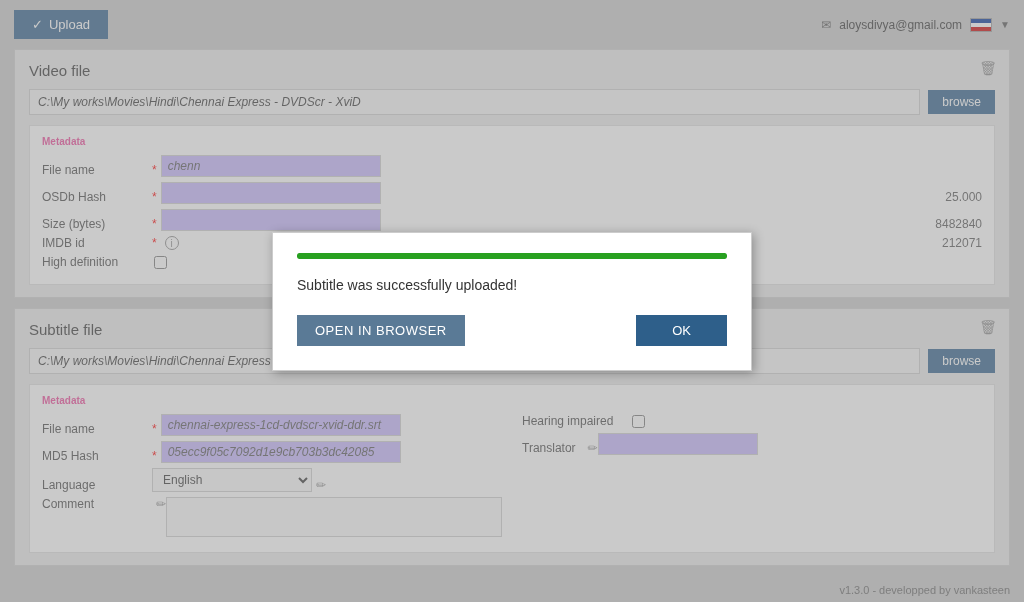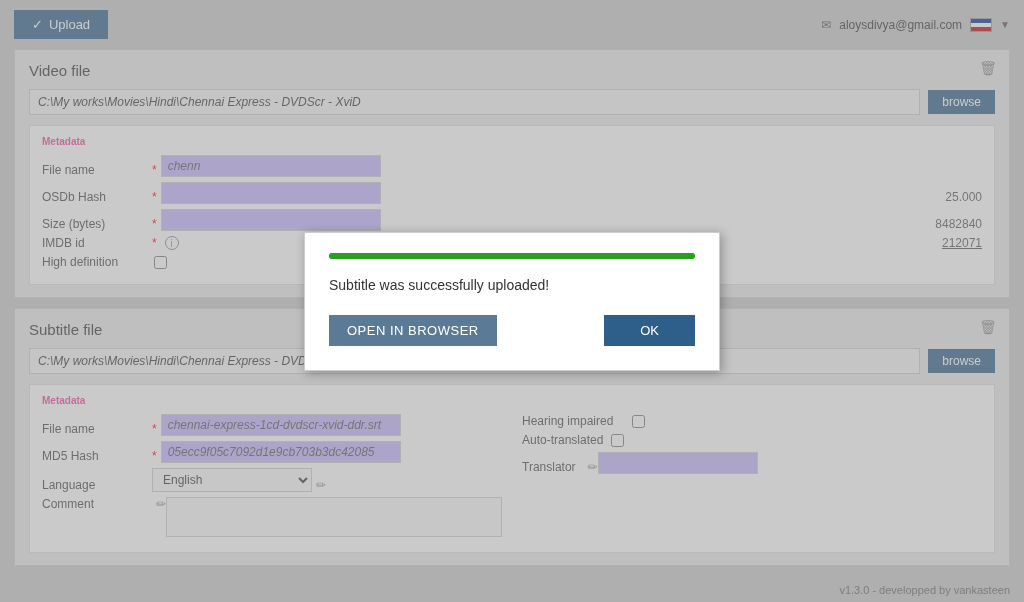--- a/index.html
+++ b/index.html
@@ -230,21 +230,21 @@
       background: rgba(150,150,150,0.5);
       display: flex;
       align-items: center;
       justify-content: center;
       z-index: 100;
     }
 
     .modal {
       background: white;
       border: 1px solid #ccc;
-      width: 416px;
+      width: 480px;
       padding: 20px 24px 24px;
       box-shadow: 2px 2px 10px rgba(0,0,0,0.3);
     }
 
     .modal-progress-bar {
       width: 100%;
       height: 6px;
       background: #eee;
       margin-bottom: 18px;
       border-radius: 2px;
@@ -329,21 +329,21 @@
       <div class="meta-row">
         <span class="meta-label">Size (bytes)</span>
         <span class="meta-required">*</span>
         <input class="meta-input" type="text" style="max-width: 220px;">
         <span class="meta-value" style="margin-left:auto;">8482840</span>
       </div>
       <div class="meta-row">
         <span class="meta-label">IMDB id</span>
         <span class="meta-required">*</span>
         <span class="info-icon">i</span>
-        <span class="meta-value" style="margin-left:auto;text-decoration:underline;">212071</span>
+        <span class="meta-value" style="margin-left:auto;">212071</span>
       </div>
       <div class="meta-row">
         <span class="meta-label">High definition</span>
         <input type="checkbox" class="checkbox-input" style="">
       </div>
     </div>
   </div>
 
   <div class="section-panel">
     <span class="trash-icon">🗑</span>
@@ -378,24 +378,20 @@
             <span class="pencil-icon">✏</span>
             <textarea class="comment-input" style=""></textarea>
           </div>
         </div>
         <div class="meta-col">
           <div class="meta-row">
             <span style="margin-right:19px;">Hearing impaired</span>
             <input type="checkbox" style="">
           </div>
           <div class="meta-row">
-            <span style="margin-right:8px;">Auto-translated</span>
-            <input type="checkbox" style="">
-          </div>
-          <div class="meta-row">
             <span style="margin-right:8px;">Translator</span>
             <span class="pencil-icon">✏</span>
             <input class="meta-input" type="text" style="max-width: 160px;">
           </div>
         </div>
       </div>
     </div>
   </div>
 </div>
 

